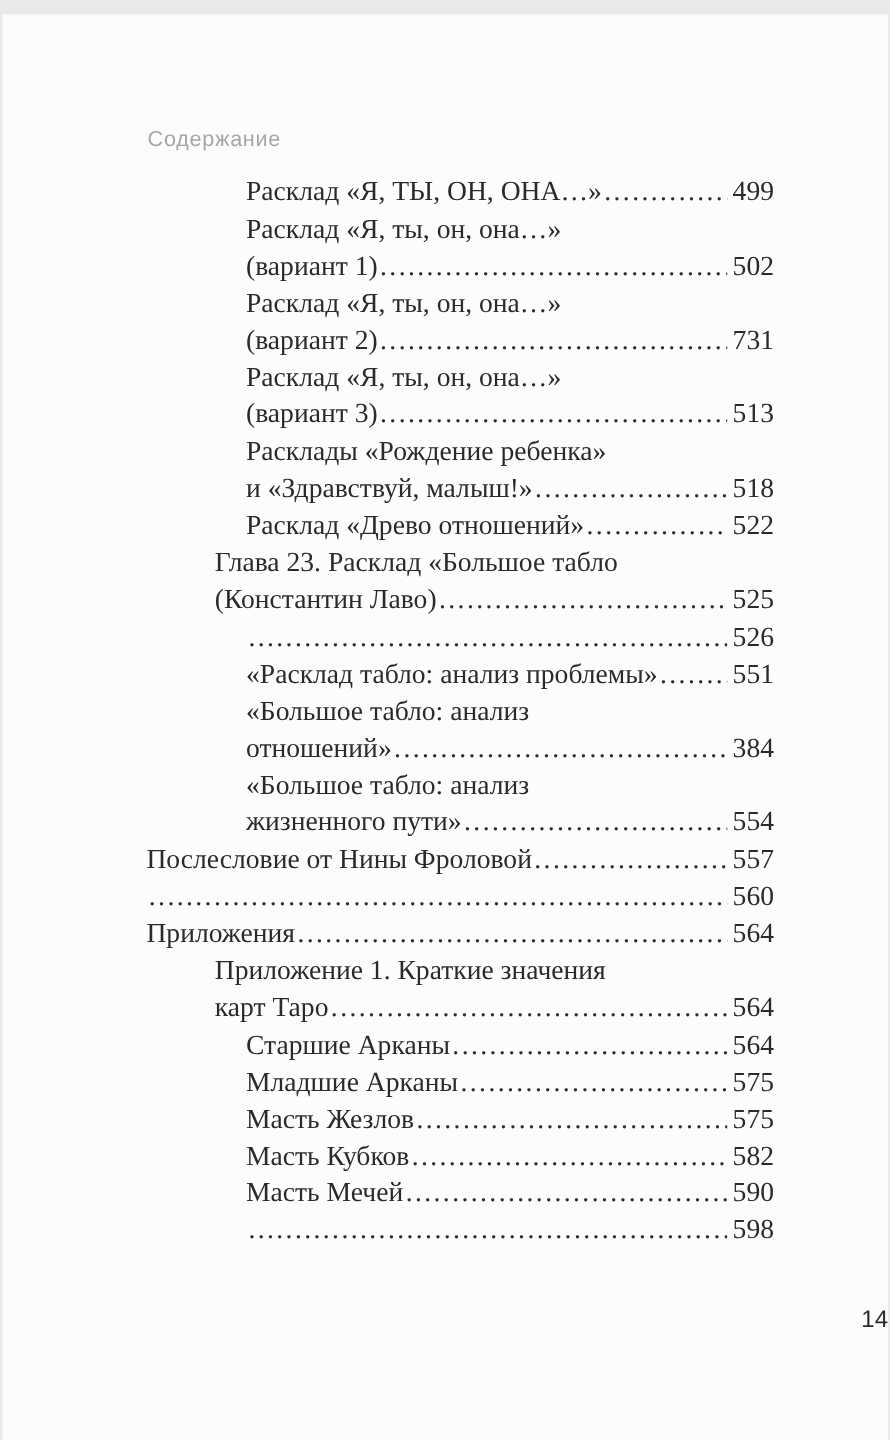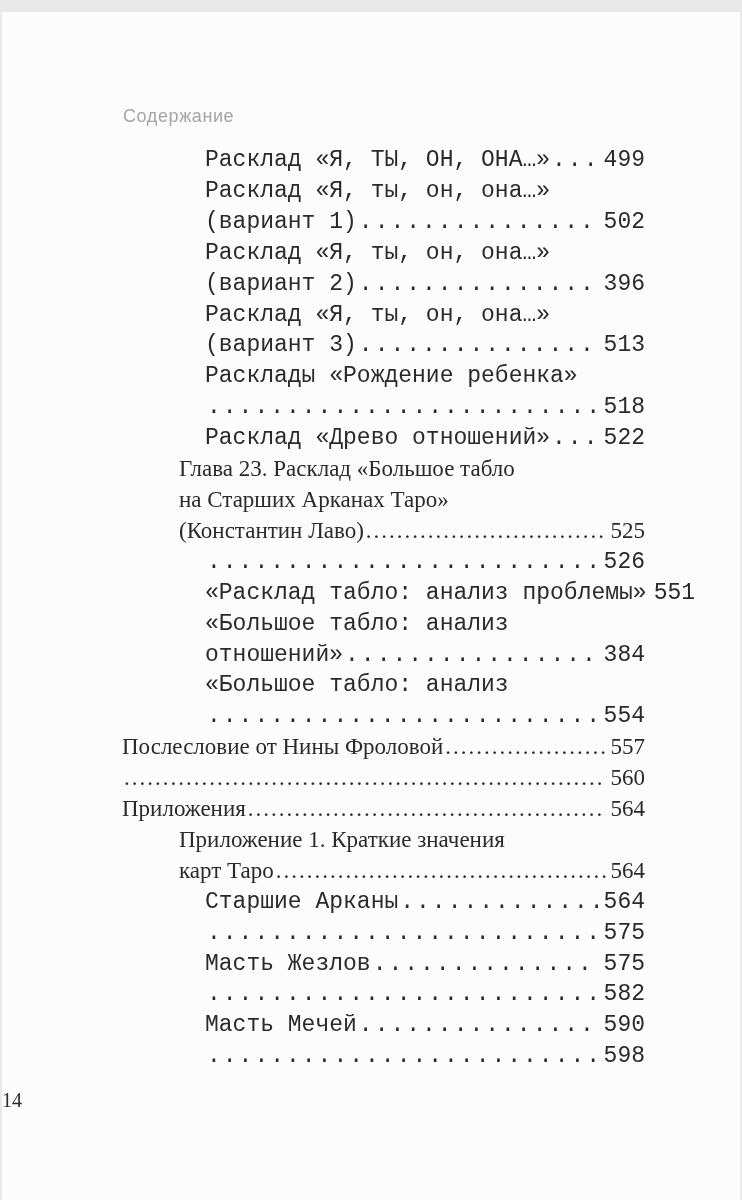--- a/index.html
+++ b/index.html
@@ -23,21 +23,21 @@
     color: #a6a6a6;
   }
   .toc {
     position: absolute;
     left: 120px;
     right: 95px;
     top: 133px;
   }
   .toc-entry { margin: 0; }
   .toc-entry.level1 { padding-left: 57px; }
-  .toc-entry.level2 { padding-left: 83px; font-family: Liberation Mono, monospace; }
+  .toc-entry.level2 { padding-left: 83px; }
   .toc-line {
     font-size: 23px;
     line-height: 30.9px;
     white-space: nowrap;
   }
   .toc-line.with-page {
     display: flex;
     align-items: baseline;
   }
   .toc-text { flex: 0 0 auto; }
@@ -53,22 +53,22 @@
   }
   .pagenum {
     flex: 0 0 auto;
     margin-left: 5px;
   }
   .folio {
     position: absolute;
     left: 0;
     right: 0;
     top: 1077px;
-    text-align: left;
-    font-family: Liberation Serif, serif;
+    text-align: right;
+    font-family: Liberation Sans, sans-serif;
     font-size: 20px;
     color: #2b2b2b;
   }
 </style>
 </head>
 <body>
 
 <div class="page">
   <div class="running-head">Содержание</div>
 
@@ -86,48 +86,48 @@
           <span class="toc-text">(вариант 1)</span>
           <span class="leader">......................................................................</span>
           <span class="pagenum">502</span>
         </div>
       </div>
       <div class="toc-entry level2">
         <div class="toc-line"><span class="toc-text">Расклад «Я, ты, он, она…»</span></div>
         <div class="toc-line with-page">
           <span class="toc-text">(вариант 2)</span>
           <span class="leader">......................................................................</span>
-          <span class="pagenum">396</span>
+          <span class="pagenum">731</span>
         </div>
       </div>
       <div class="toc-entry level2">
         <div class="toc-line"><span class="toc-text">Расклад «Я, ты, он, она…»</span></div>
         <div class="toc-line with-page">
           <span class="toc-text">(вариант 3)</span>
           <span class="leader">......................................................................</span>
           <span class="pagenum">513</span>
         </div>
       </div>
       <div class="toc-entry level2">
         <div class="toc-line"><span class="toc-text">Расклады «Рождение ребенка»</span></div>
         <div class="toc-line with-page">
+          <span class="toc-text">и «Здравствуй, малыш!»</span>
           <span class="leader">......................................................................</span>
           <span class="pagenum">518</span>
         </div>
       </div>
       <div class="toc-entry level2">
         <div class="toc-line with-page">
           <span class="toc-text">Расклад «Древо отношений»</span>
           <span class="leader">......................................................................</span>
           <span class="pagenum">522</span>
         </div>
       </div>
       <div class="toc-entry level1">
         <div class="toc-line"><span class="toc-text">Глава 23. Расклад «Большое табло</span></div>
-        <div class="toc-line"><span class="toc-text">на Старших Арканах Таро»</span></div>
         <div class="toc-line with-page">
           <span class="toc-text italic">(Константин Лаво)</span>
           <span class="leader">......................................................................</span>
           <span class="pagenum">525</span>
         </div>
       </div>
       <div class="toc-entry level2">
         <div class="toc-line with-page">
           <span class="leader">......................................................................</span>
           <span class="pagenum">526</span>
@@ -144,20 +144,21 @@
         <div class="toc-line"><span class="toc-text">«Большое табло: анализ</span></div>
         <div class="toc-line with-page">
           <span class="toc-text">отношений»</span>
           <span class="leader">......................................................................</span>
           <span class="pagenum">384</span>
         </div>
       </div>
       <div class="toc-entry level2">
         <div class="toc-line"><span class="toc-text">«Большое табло: анализ</span></div>
         <div class="toc-line with-page">
+          <span class="toc-text">жизненного пути»</span>
           <span class="leader">......................................................................</span>
           <span class="pagenum">554</span>
         </div>
       </div>
       <div class="toc-entry level0">
         <div class="toc-line with-page">
           <span class="toc-text">Послесловие от Нины Фроловой</span>
           <span class="leader">......................................................................</span>
           <span class="pagenum">557</span>
         </div>
@@ -185,33 +186,35 @@
       </div>
       <div class="toc-entry level2">
         <div class="toc-line with-page">
           <span class="toc-text">Старшие Арканы</span>
           <span class="leader">......................................................................</span>
           <span class="pagenum">564</span>
         </div>
       </div>
       <div class="toc-entry level2">
         <div class="toc-line with-page">
+          <span class="toc-text">Младшие Арканы</span>
           <span class="leader">......................................................................</span>
           <span class="pagenum">575</span>
         </div>
       </div>
       <div class="toc-entry level2">
         <div class="toc-line with-page">
           <span class="toc-text">Масть Жезлов</span>
           <span class="leader">......................................................................</span>
           <span class="pagenum">575</span>
         </div>
       </div>
       <div class="toc-entry level2">
         <div class="toc-line with-page">
+          <span class="toc-text">Масть Кубков</span>
           <span class="leader">......................................................................</span>
           <span class="pagenum">582</span>
         </div>
       </div>
       <div class="toc-entry level2">
         <div class="toc-line with-page">
           <span class="toc-text">Масть Мечей</span>
           <span class="leader">......................................................................</span>
           <span class="pagenum">590</span>
         </div>

